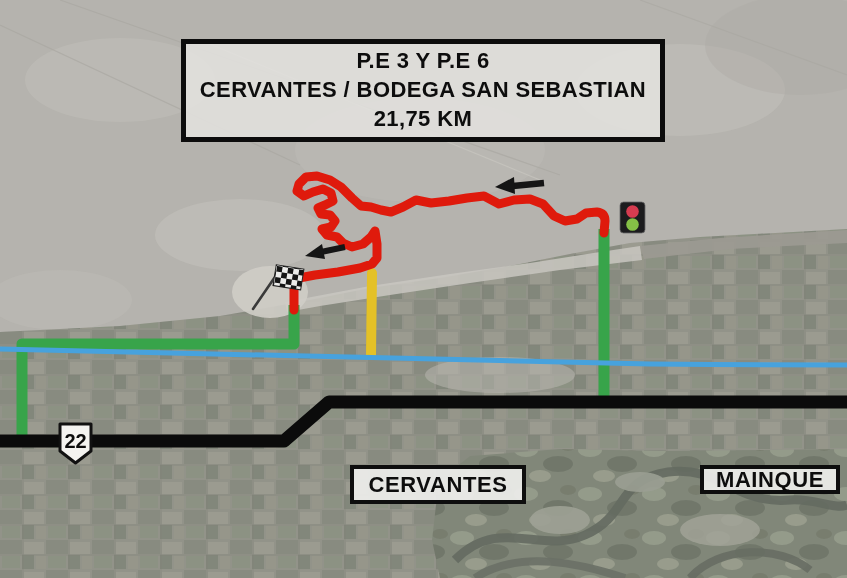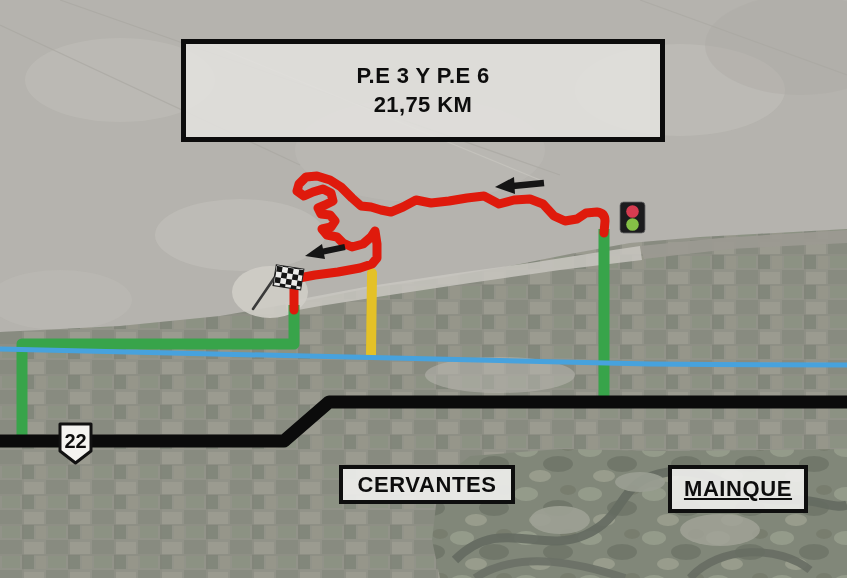--- a/index.html
+++ b/index.html
@@ -19,22 +19,22 @@
   .title-box .tline{
     font-weight:bold;font-size:22px;line-height:1.22;color:#0d0d0d;letter-spacing:0.4px;
     white-space:nowrap;
   }
   .town{
     position:absolute;box-sizing:border-box;border:4px solid #0e0e0e;
     background:rgba(238,238,235,0.92);
     display:flex;align-items:center;justify-content:center;
     font-weight:bold;font-size:22px;color:#0d0d0d;letter-spacing:0.6px;white-space:nowrap;
   }
-  .town.cervantes{left:339px;top:465px;width:176px;height:39px;}
-  .town.mainque{left:668px;top:465px;width:140px;height:48px;text-decoration:underline;}
+  .town.cervantes{left:350px;top:465px;width:176px;height:39px;}
+  .town.mainque{left:700px;top:465px;width:140px;height:29px;}
   .shield-text{font-weight:bold;font-size:20px;fill:#0c0c0c;font-family:"Liberation Sans",sans-serif;}
 </style>
 </head>
 <body>
 
 <div class="stage">
 
   <svg width="847" height="578" viewBox="0 0 847 578">
     <defs>
       <pattern id="fields" width="46" height="30" patternUnits="userSpaceOnUse">
@@ -125,19 +125,20 @@
       <polygon points="514,177 495,187 515,194" fill="#151515"></polygon>
     </g>
     <g>
       <path d="M345 247 L321 252" stroke-width="6" fill="none" stroke="#151515"></path>
       <polygon points="322,244 305,256 325,259" fill="#151515"></polygon>
     </g>
   </svg>
 
   <div class="title-box">
     <div class="tline">P.E 3 Y P.E 6</div>
+    <div class="tline">CERVANTES / BODEGA SAN SEBASTIAN</div>
     <div class="tline">21,75 KM</div>
   </div>
 
   <div class="town cervantes">CERVANTES</div>
   <div class="town mainque">MAINQUE</div>
 
 </div>
 
 </body></html>

